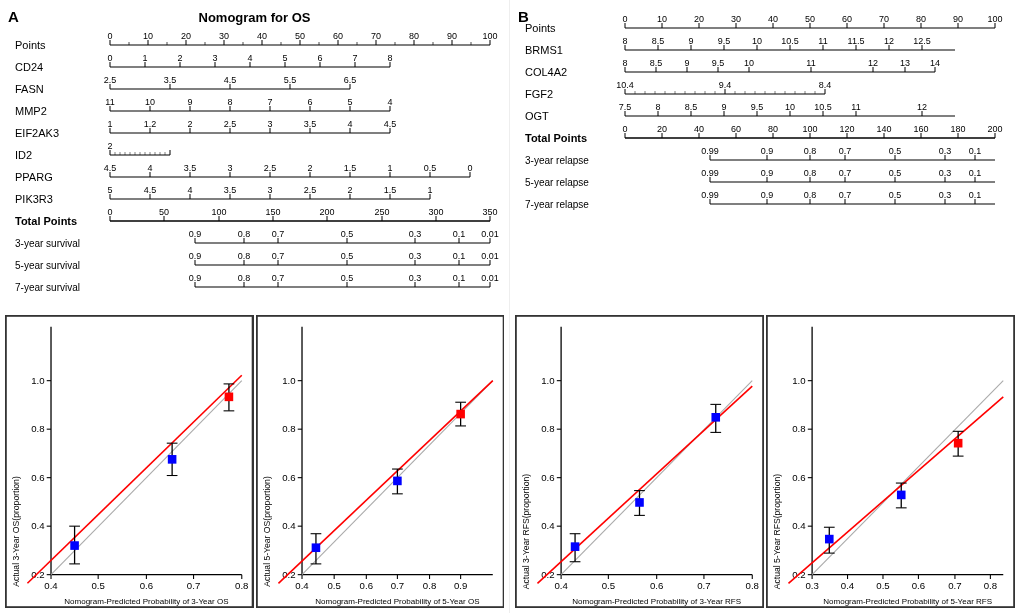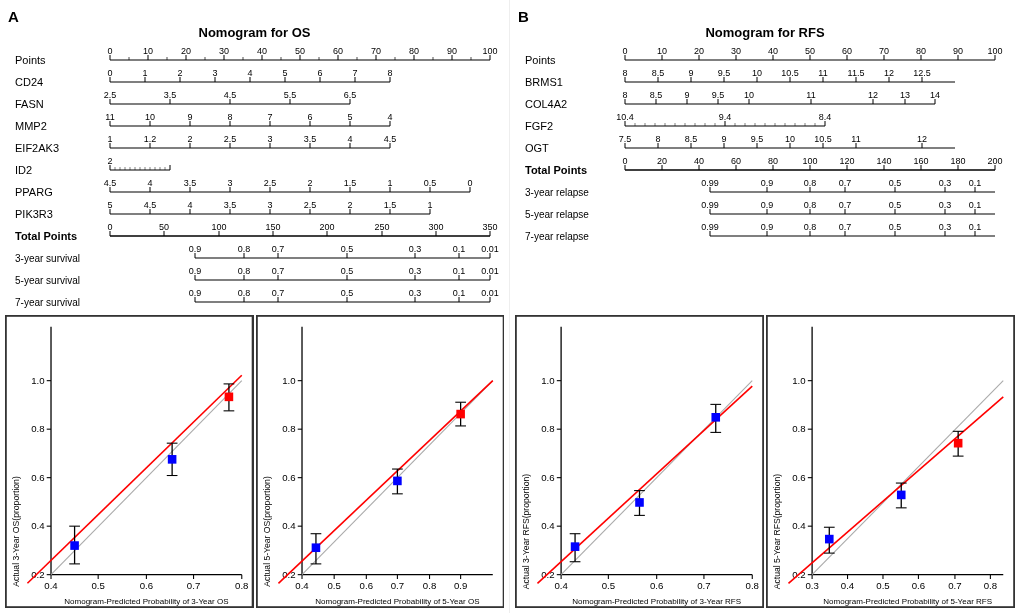--- a/index.html
+++ b/index.html
@@ -32,21 +32,20 @@
     .nomogram-section {
       height: 310px;
       position: relative;
       padding: 10px 10px 5px 10px;
     }
     .nomogram-title {
       text-align: center;
       font-size: 13px;
       font-weight: bold;
       margin-bottom: 2px;
-      margin-top: 15px;
     }
     .panel-label {
       position: absolute;
       top: 8px;
       left: 8px;
       font-size: 15px;
       font-weight: bold;
     }
     .calibration-section {
       height: 303px;
@@ -449,21 +448,20 @@
           <text x="131" y="267" font-size="7.5" text-anchor="middle">Nomogram-Predicted Probability of 5-Year OS</text>
         </svg>
       </div>
     </div>
   </div>
 
   <div class="panel panel-right">
 
     <div class="nomogram-section">
       <span class="panel-label">B</span>
-      <div class="nomogram-title">Nomogram for RFS</div>
 
       <svg width="490" height="285" style="margin-left:5px;">
 
         <text x="0" y="22" font-size="11">Points</text>
         <text x="0" y="44" font-size="11">BRMS1</text>
         <text x="0" y="66" font-size="11">COL4A2</text>
         <text x="0" y="88" font-size="11">FGF2</text>
         <text x="0" y="110" font-size="11">OGT</text>
         <text x="0" y="132" font-size="11" font-weight="bold">Total Points</text>
         <text x="0" y="154" font-size="10">3-year relapse</text>

